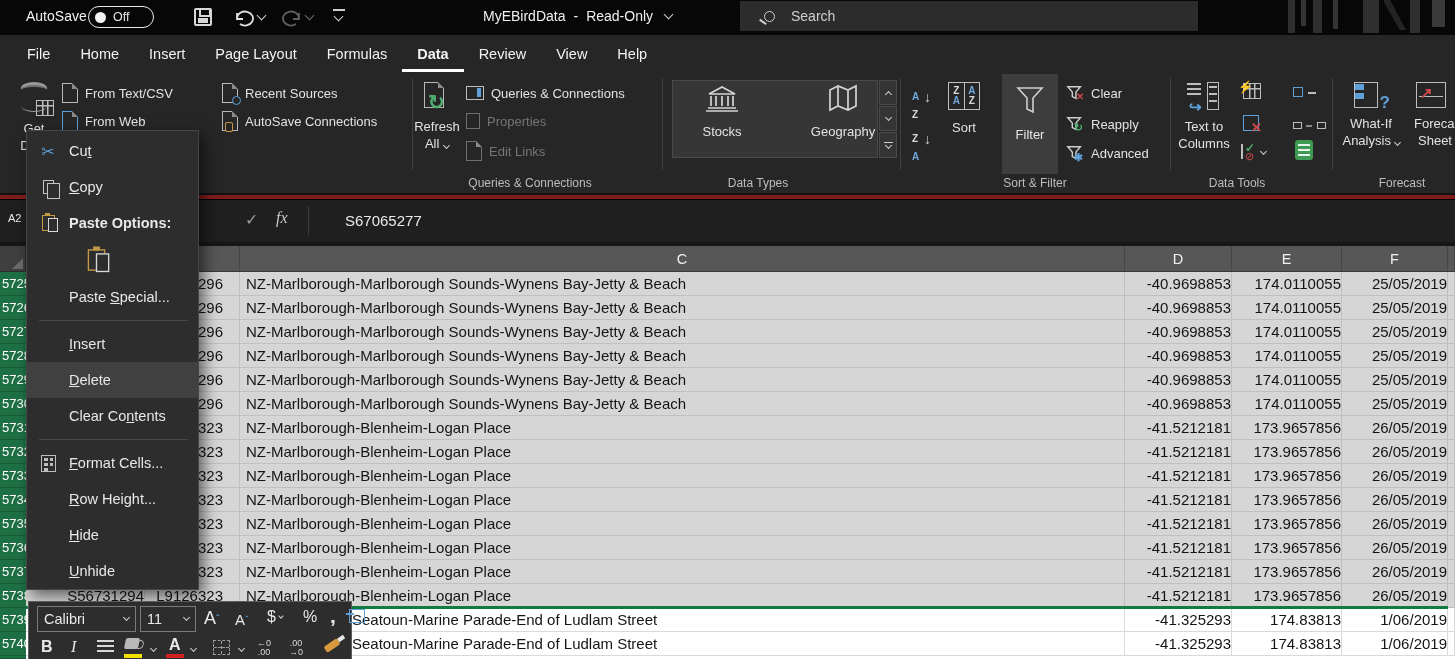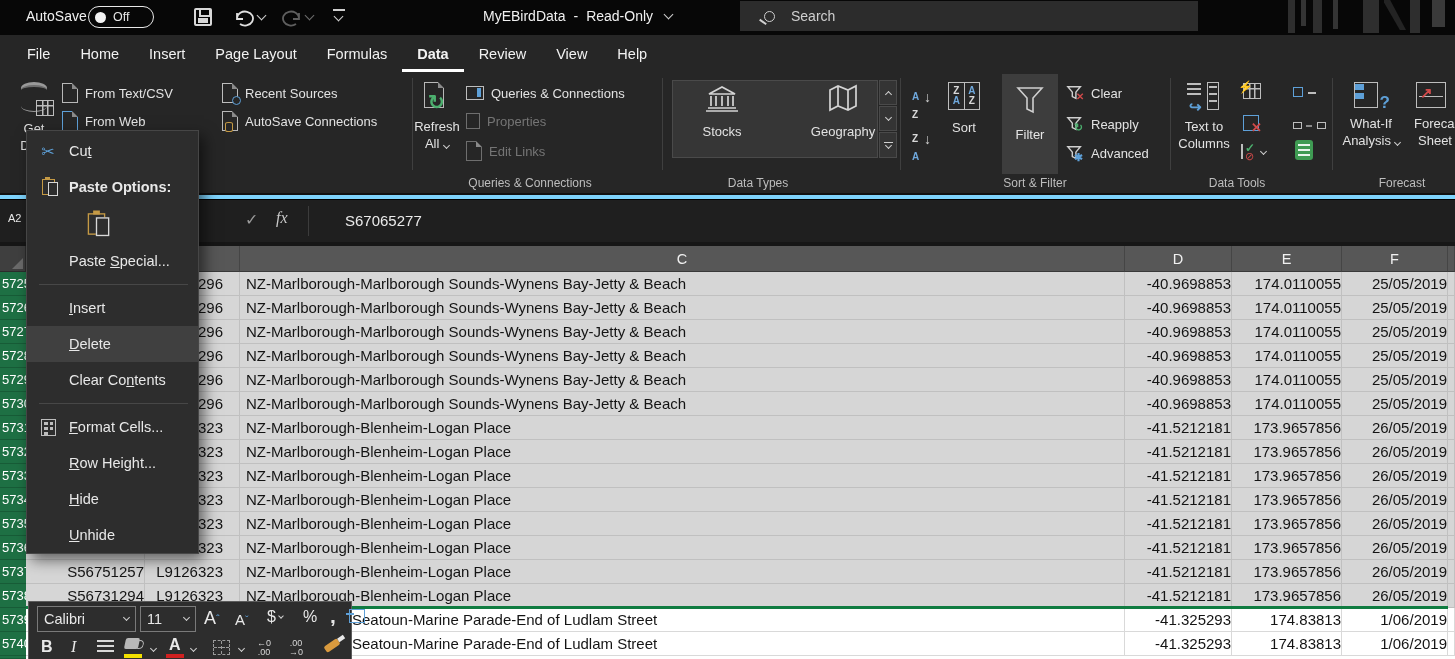--- a/index.html
+++ b/index.html
@@ -1,17 +1,17 @@
 <!DOCTYPE html>
 <html><head>
 <meta charset="utf-8">
 <style>
   html,body{margin:0;padding:0;background:#111;}
   *{box-sizing:border-box;}
-  #app{position:relative;width:1455px;height:659px;overflow:hidden;background:#7dd3fc;
+  #app{position:relative;width:1455px;height:659px;overflow:hidden;background:#7f1d1d;
        font-family:"Liberation Sans",sans-serif;color:#e6e6e6;}
   .abs{position:absolute;}
 
   
   #titlebar{position:absolute;left:0;top:0;width:1455px;height:35px;background:#070707;}
   .ts{font-size:14px;color:#f0f0f0;}
   #autosave-pill{position:absolute;left:88px;top:6px;width:66px;height:22px;border:1.5px solid #e8e8e8;
       border-radius:12px;display:flex;align-items:center;gap:7px;padding-left:6px;}
   #autosave-pill .dot{width:11px;height:11px;border-radius:50%;background:#f2f2f2;}
   .floppy{width:18px;height:18px;border:2px solid #d8d8d8;border-radius:2px;position:relative;}
@@ -511,20 +511,26 @@
 
   <div id="ctxmenu">
       <div class="mi">
         <span class="ic">
           <span class="scissors">✂</span>
         </span>
         <span><span>Cu</span><span class="u">t</span><span></span></span>
       </div>
       <div class="mi">
         <span class="ic">
+          <span class="copy-ic"></span>
+        </span>
+        <span><span></span><span class="u">C</span><span>opy</span></span>
+      </div>
+      <div class="mi">
+        <span class="ic">
           <span class="clip-ic"></span>
         </span>
         <span style="font-weight:bold;">Paste Options:</span>
       </div>
       <div class="mi" style="height: 38px;">
         <span class="ic" style="width:76px;justify-content:flex-end;">
           <span class="clip-ic clip-big"></span>
         </span>
       </div>
       <div class="mi">

